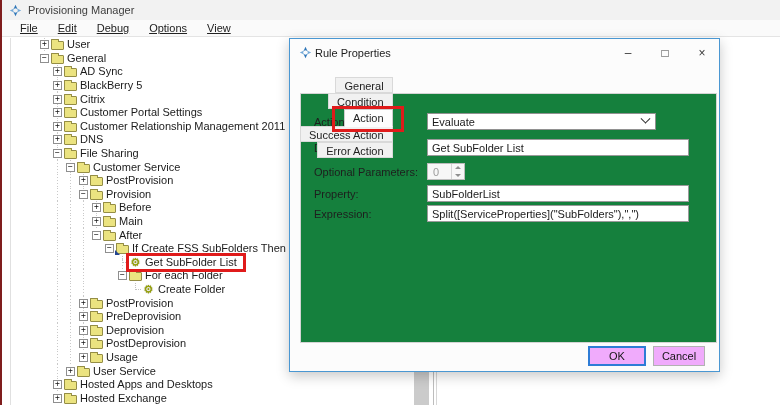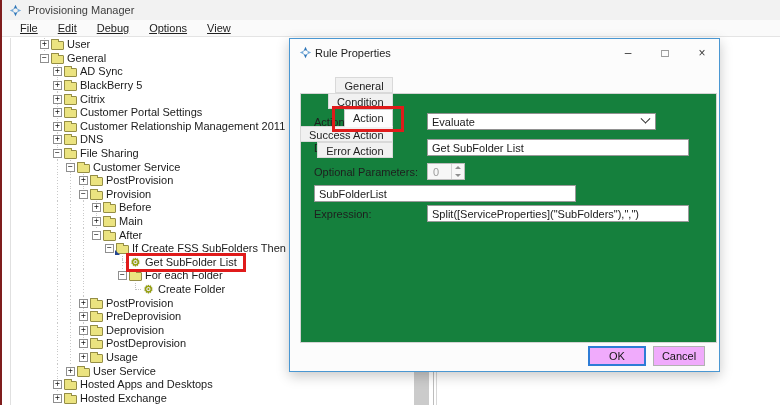--- a/index.html
+++ b/index.html
@@ -457,20 +457,21 @@
               <div class="spin-up">
                 <div class="tri-up"></div>
               </div>
               <div class="spin-down">
                 <div class="tri-down"></div>
               </div>
             </div>
           </div>
         </div>
         <div class="field-row" style="margin-bottom: 3px;">
+          <span class="field-label">Property:</span>
           <div class="textbox">
             <span>SubFolderList</span>
           </div>
         </div>
         <div class="field-row" style="margin-bottom: 0px;">
           <span class="field-label">Expression:</span>
           <div class="textbox">
             <span>Split([ServiceProperties]("SubFolders"),",")</span>
           </div>
         </div>

